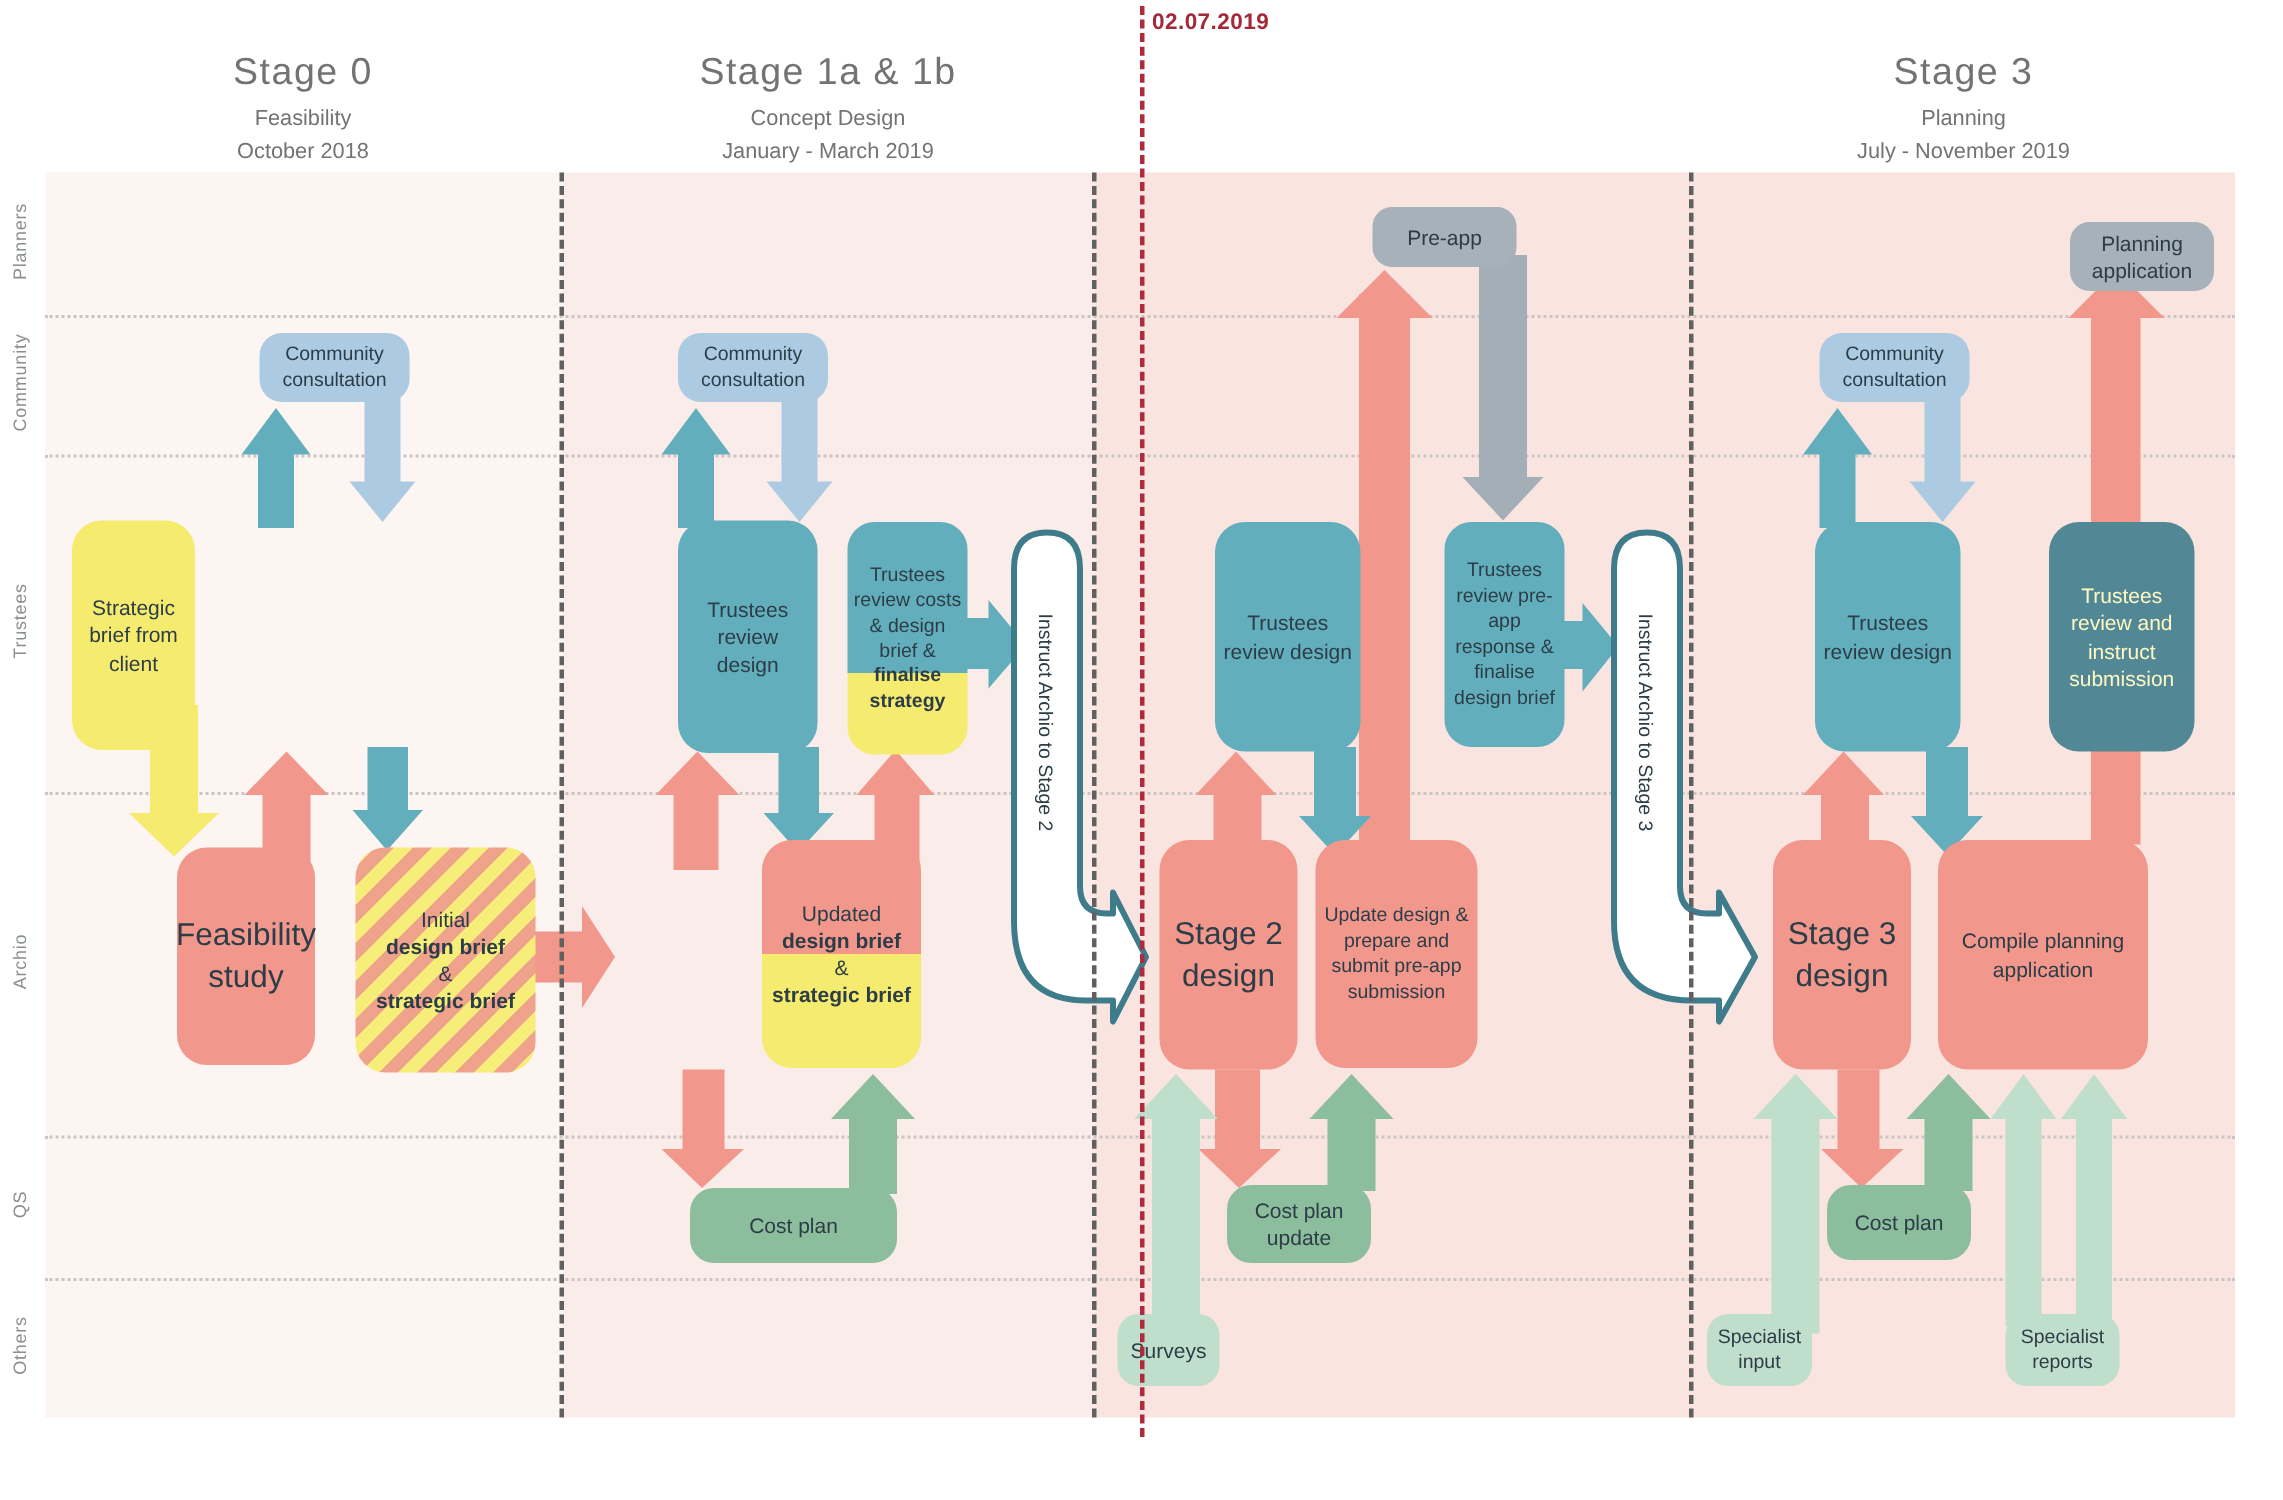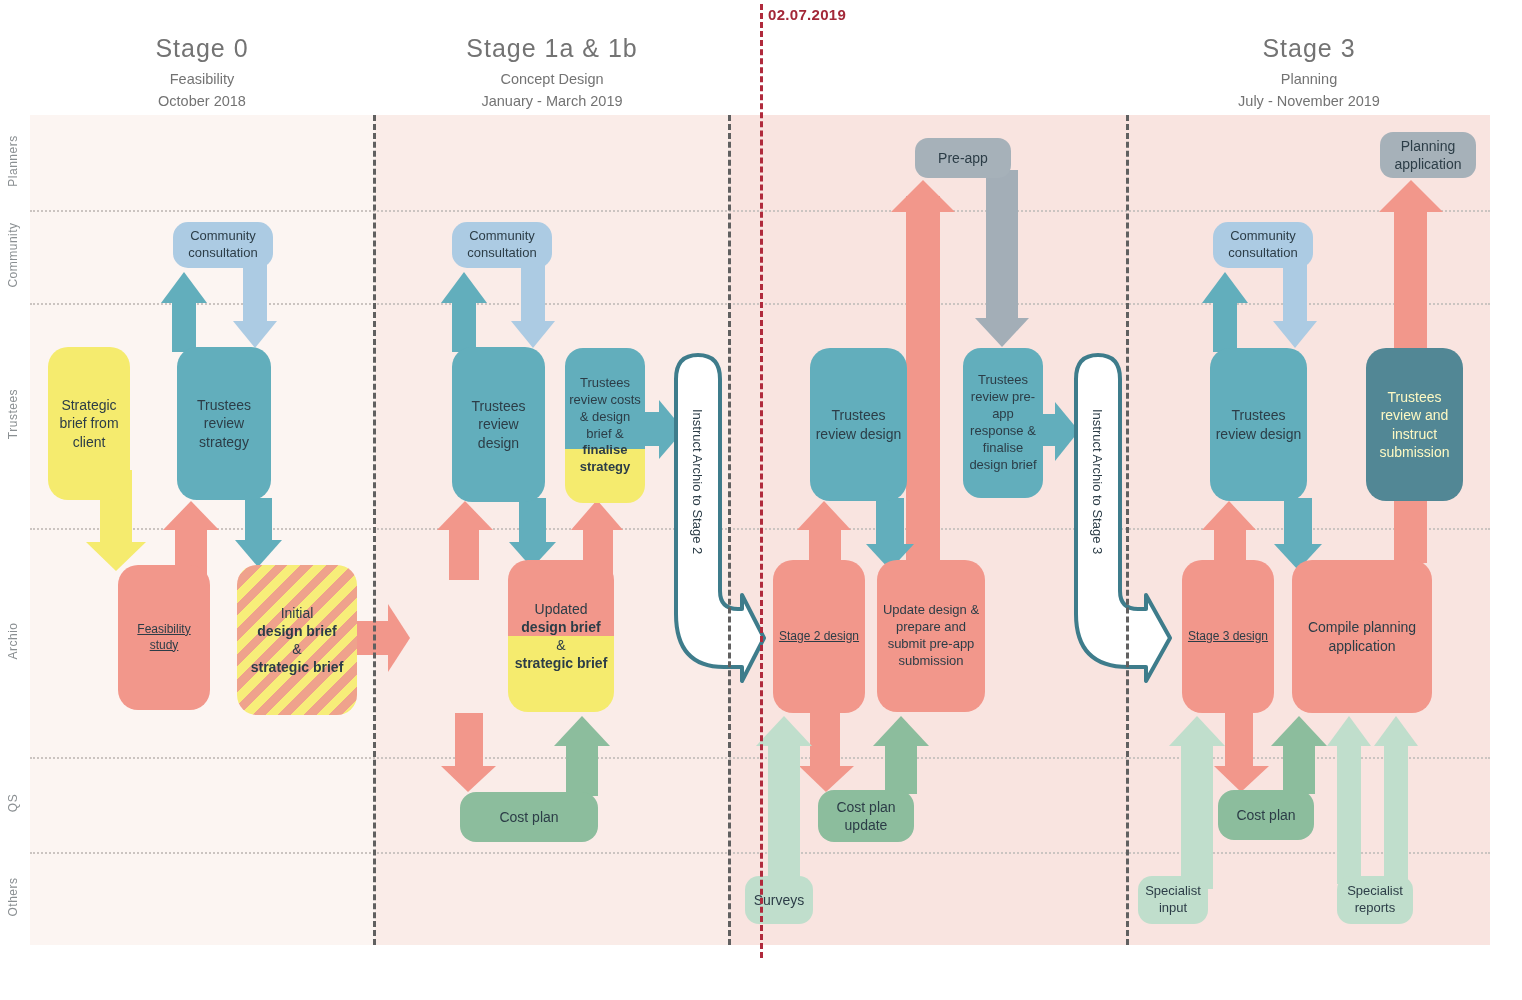--- a/index.html
+++ b/index.html
@@ -42,21 +42,21 @@
   .lblue{background:#ACCBE3;border-radius:15px;}
   .greybx{background:#A6B1B9;border-radius:13px;}
   .greenbx{background:#8CBD9D;border-radius:16px;}
   .lgreen{background:#C0DECC;border-radius:14px;}
   .yellowbx{background:#F5EB6E;}
   .striped{background:repeating-linear-gradient(135deg,#F7ED79 0 9px,#EFA28C 9px 18px);}
   .split-updated{background:linear-gradient(to bottom,#F2978B 0 50%,#F5EB6E 50% 100%);}
   .split-costs{background:linear-gradient(to bottom,#62AEBC 0 65%,#F5EB6E 65% 100%);}
   .bold{font-weight:bold;}
   .fs13{font-size:13px;}
-  .fs15{font-size:12px;text-decoration:underline;}
+  .fs15{font-size:21px;}
 
   
   .tubelab{position:absolute;writing-mode:vertical-rl;color:#2C3D47;font-size:13px;
            display:flex;align-items:center;justify-content:center;text-align:center;}
 </style>
 </head>
 <body>
 
 <div class="canvas">
 
@@ -168,23 +168,20 @@
     <rect x="1384" y="744" width="24" height="140" fill="#C0DECC"></rect>
     <polygon points="1374,746 1418,746 1396,716" fill="#C0DECC"></polygon>
   </svg>
 
   <div class="box yellowbx" style="left:48px;top:347px;width:82px;height:153px">
     <span>Strategic brief from client</span>
   </div>
   <div class="box salmon fs15" style="left:108px;top:565px;width:92px;height:145px">
     <span>Feasibility study</span>
   </div>
-  <div class="box tealbx" style="left:177px;top:347px;width:94px;height:153px">
-    <span>Trustees review strategy</span>
-  </div>
   <div class="box lblue fs13" style="left:173px;top:222px;width:100px;height:46px">
     <span>Community consultation</span>
   </div>
   <div class="box striped" style="left:237px;top:565px;width:120px;height:150px">
     <span>Initial</span>
     <span class="bold">design brief</span>
     <span>&amp;</span>
     <span class="bold">strategic brief</span>
   </div>
 
@@ -240,21 +237,21 @@
   </div>
   <div class="box lblue fs13" style="left:1213px;top:222px;width:100px;height:46px">
     <span>Community consultation</span>
   </div>
   <div class="box salmon" style="left:1282px;top:560px;width:140px;height:153px">
     <span>Compile planning application</span>
   </div>
   <div class="box darkteal" style="left:1366px;top:348px;width:97px;height:153px;color:#fef9c3">
     <span>Trustees review and instruct submission</span>
   </div>
-  <div class="box greybx" style="left:1380px;top:132px;width:96px;height:46px">
+  <div class="box greybx" style="left:1380px;top:148px;width:96px;height:46px">
     <span>Planning application</span>
   </div>
   <div class="box greenbx" style="left:1218px;top:790px;width:96px;height:50px">
     <span>Cost plan</span>
   </div>
   <div class="box lgreen fs13" style="left:1138px;top:876px;width:70px;height:48px">
     <span>Specialist input</span>
   </div>
   <div class="box lgreen fs13" style="left:1337px;top:876px;width:76px;height:48px">
     <span>Specialist reports</span>

